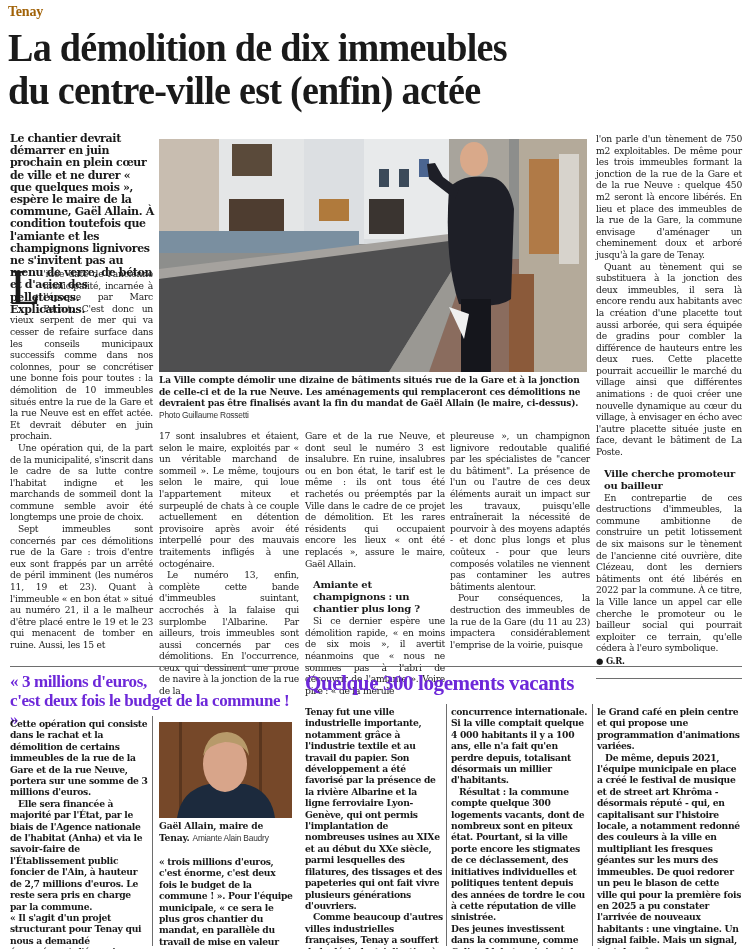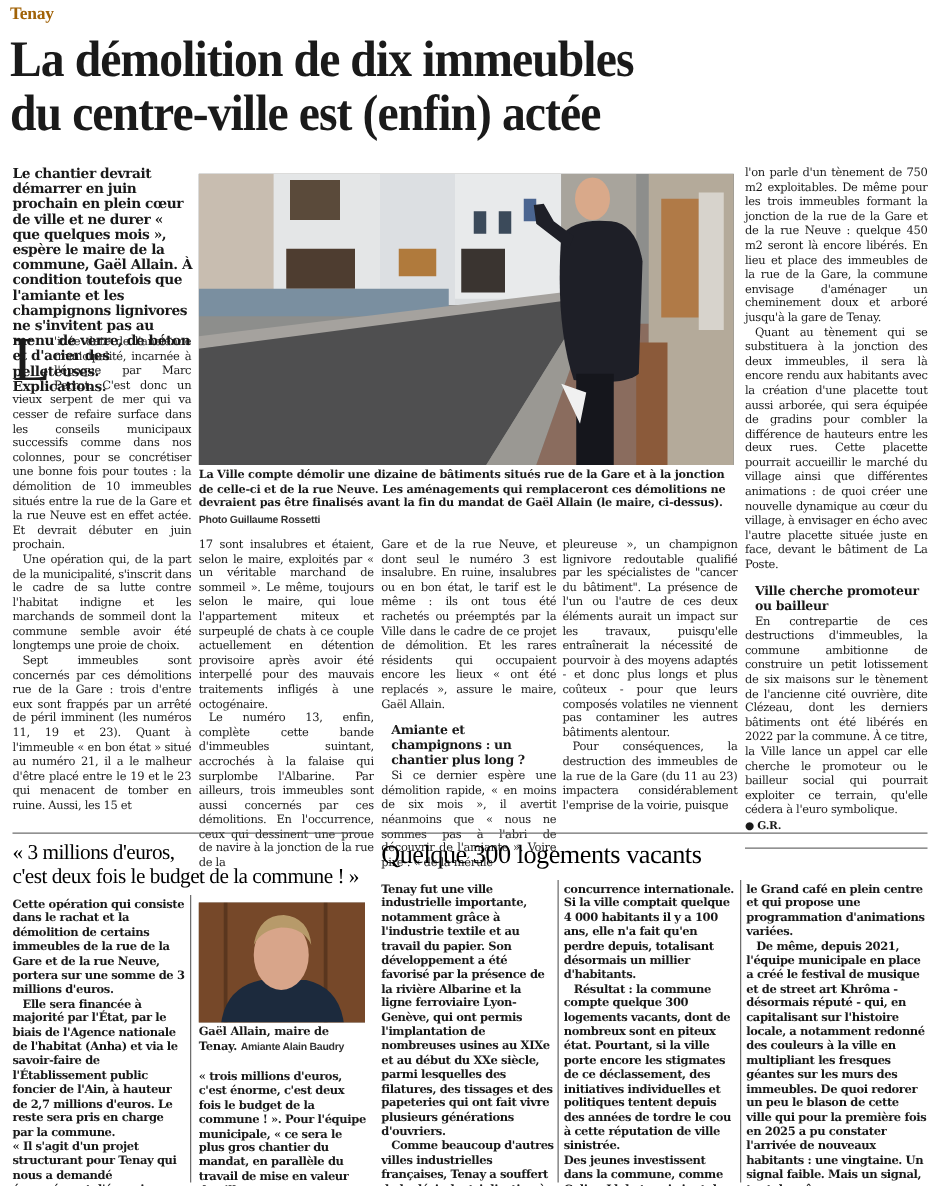--- a/index.html
+++ b/index.html
@@ -12,26 +12,26 @@
   .col { position: absolute; font-size: 9.2px; line-height: 11.6px; text-align: justify; letter-spacing: -0.25px; }
   .col p { text-indent: 8px; }
   .col p.noindent { text-indent: 0; }
   .col h3 { font-size: 10px; line-height: 12px; font-weight: bold; margin-top: 10px; margin-left: 8px; text-align: left; }
 
   .chapo { position: absolute; left: 10px; top: 133px; width: 145px; font-family: "DejaVu Serif", serif; font-weight: bold; font-size: 11px; line-height: 12.2px; text-align: left; letter-spacing: -0.35px; }
   .dropcap { float: left; font-family: "Liberation Serif", serif; font-size: 50px; line-height: 36px; margin-right: 3px; margin-top: 1px; }
 
   .photo { position: absolute; left: 159px; top: 139px; width: 428px; height: 233px; overflow: hidden; background: #7b7b78; }
   .caption { position: absolute; left: 159px; top: 375px; width: 430px; font-size: 9px; line-height: 11.6px; font-weight: bold; letter-spacing: -0.2px; }
-  .credit { font-weight: bold; font-family: "Liberation Sans", sans-serif; font-size: 8.4px; color: #333; display: block; }
+  .credit { font-weight: normal; font-family: "Liberation Sans", sans-serif; font-size: 8.4px; color: #333; display: block; }
 
   .rule { position: absolute; height: 1px; background: #6e6e6e; }
   .vrule { position: absolute; width: 1px; background: #6e6e6e; }
 
-  .box-title { position: absolute; font-family: "Liberation Serif", serif; font-size: 21px; line-height: 22px; color: #000000; letter-spacing: -0.4px; }
+  .box-title { position: absolute; font-family: "Liberation Serif", serif; font-size: 21px; line-height: 22px; color: #6d28d9; letter-spacing: -0.4px; font-weight: bold; }
   .bcol { position: absolute; font-size: 9.2px; line-height: 11.4px; font-weight: bold; letter-spacing: -0.3px; text-align: left; }
   .bcol p { text-indent: 8px; }
   .bcol p.noindent { text-indent: 0; }
 
   .portrait { position: absolute; left: 159px; top: 722px; width: 133px; height: 96px; overflow: hidden; background: #5b3a22; }
   .pcaption { position: absolute; left: 159px; top: 820px; width: 135px; font-size: 9.2px; line-height: 11.6px; font-weight: bold; letter-spacing: -0.2px; }
   .pcaption .credit { display: inline; font-size: 8.4px; }
   .sig { font-weight: bold; font-size: 8.5px; margin-top: 2px; }
 </style>
 </head>

